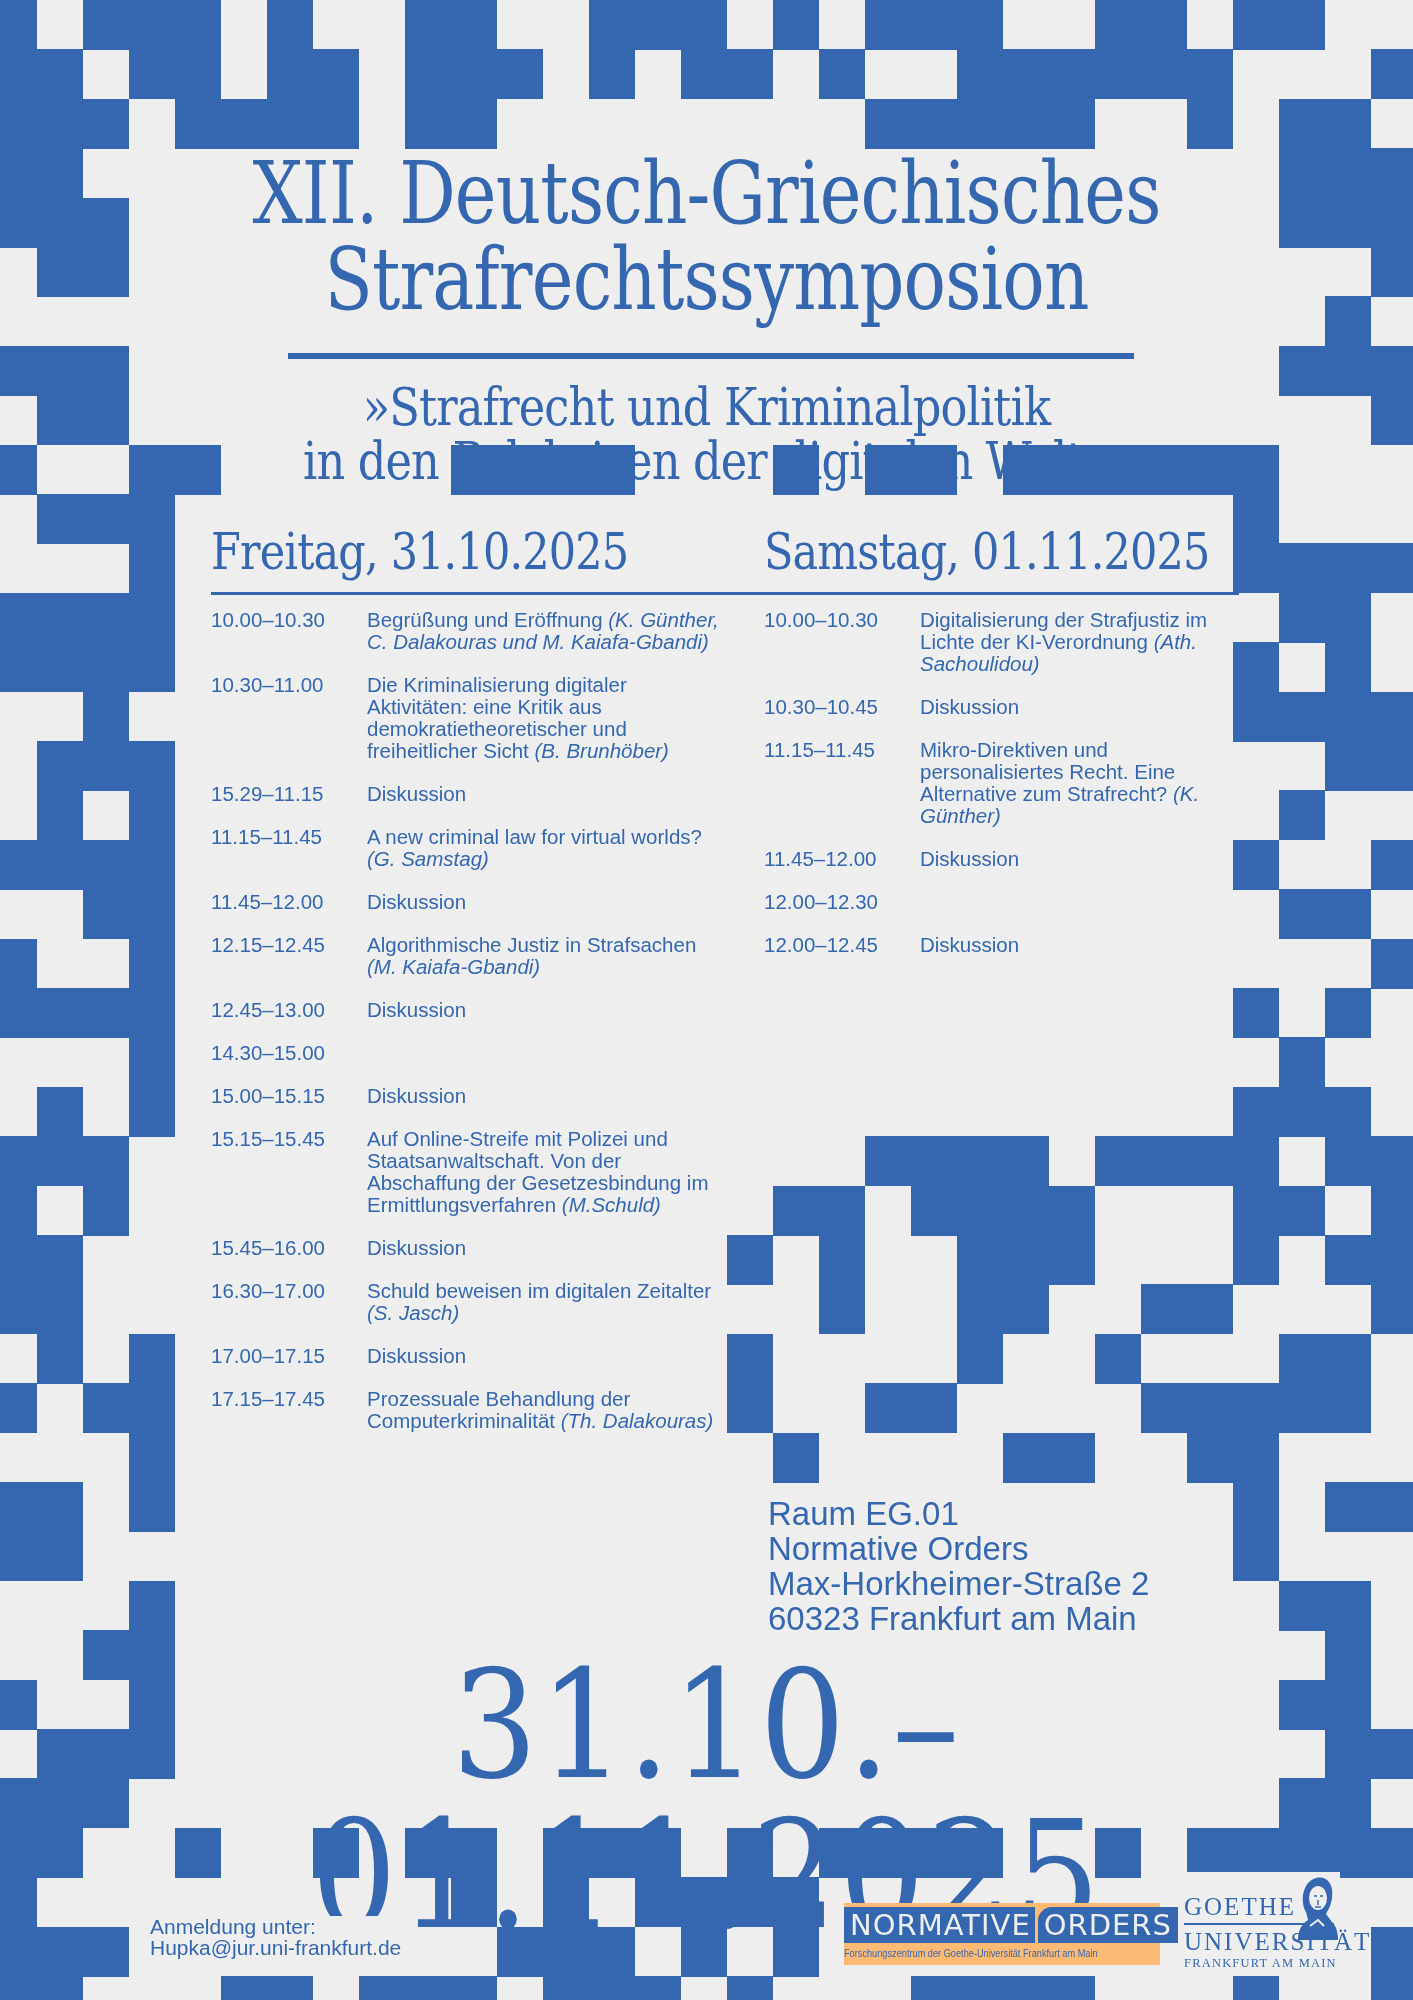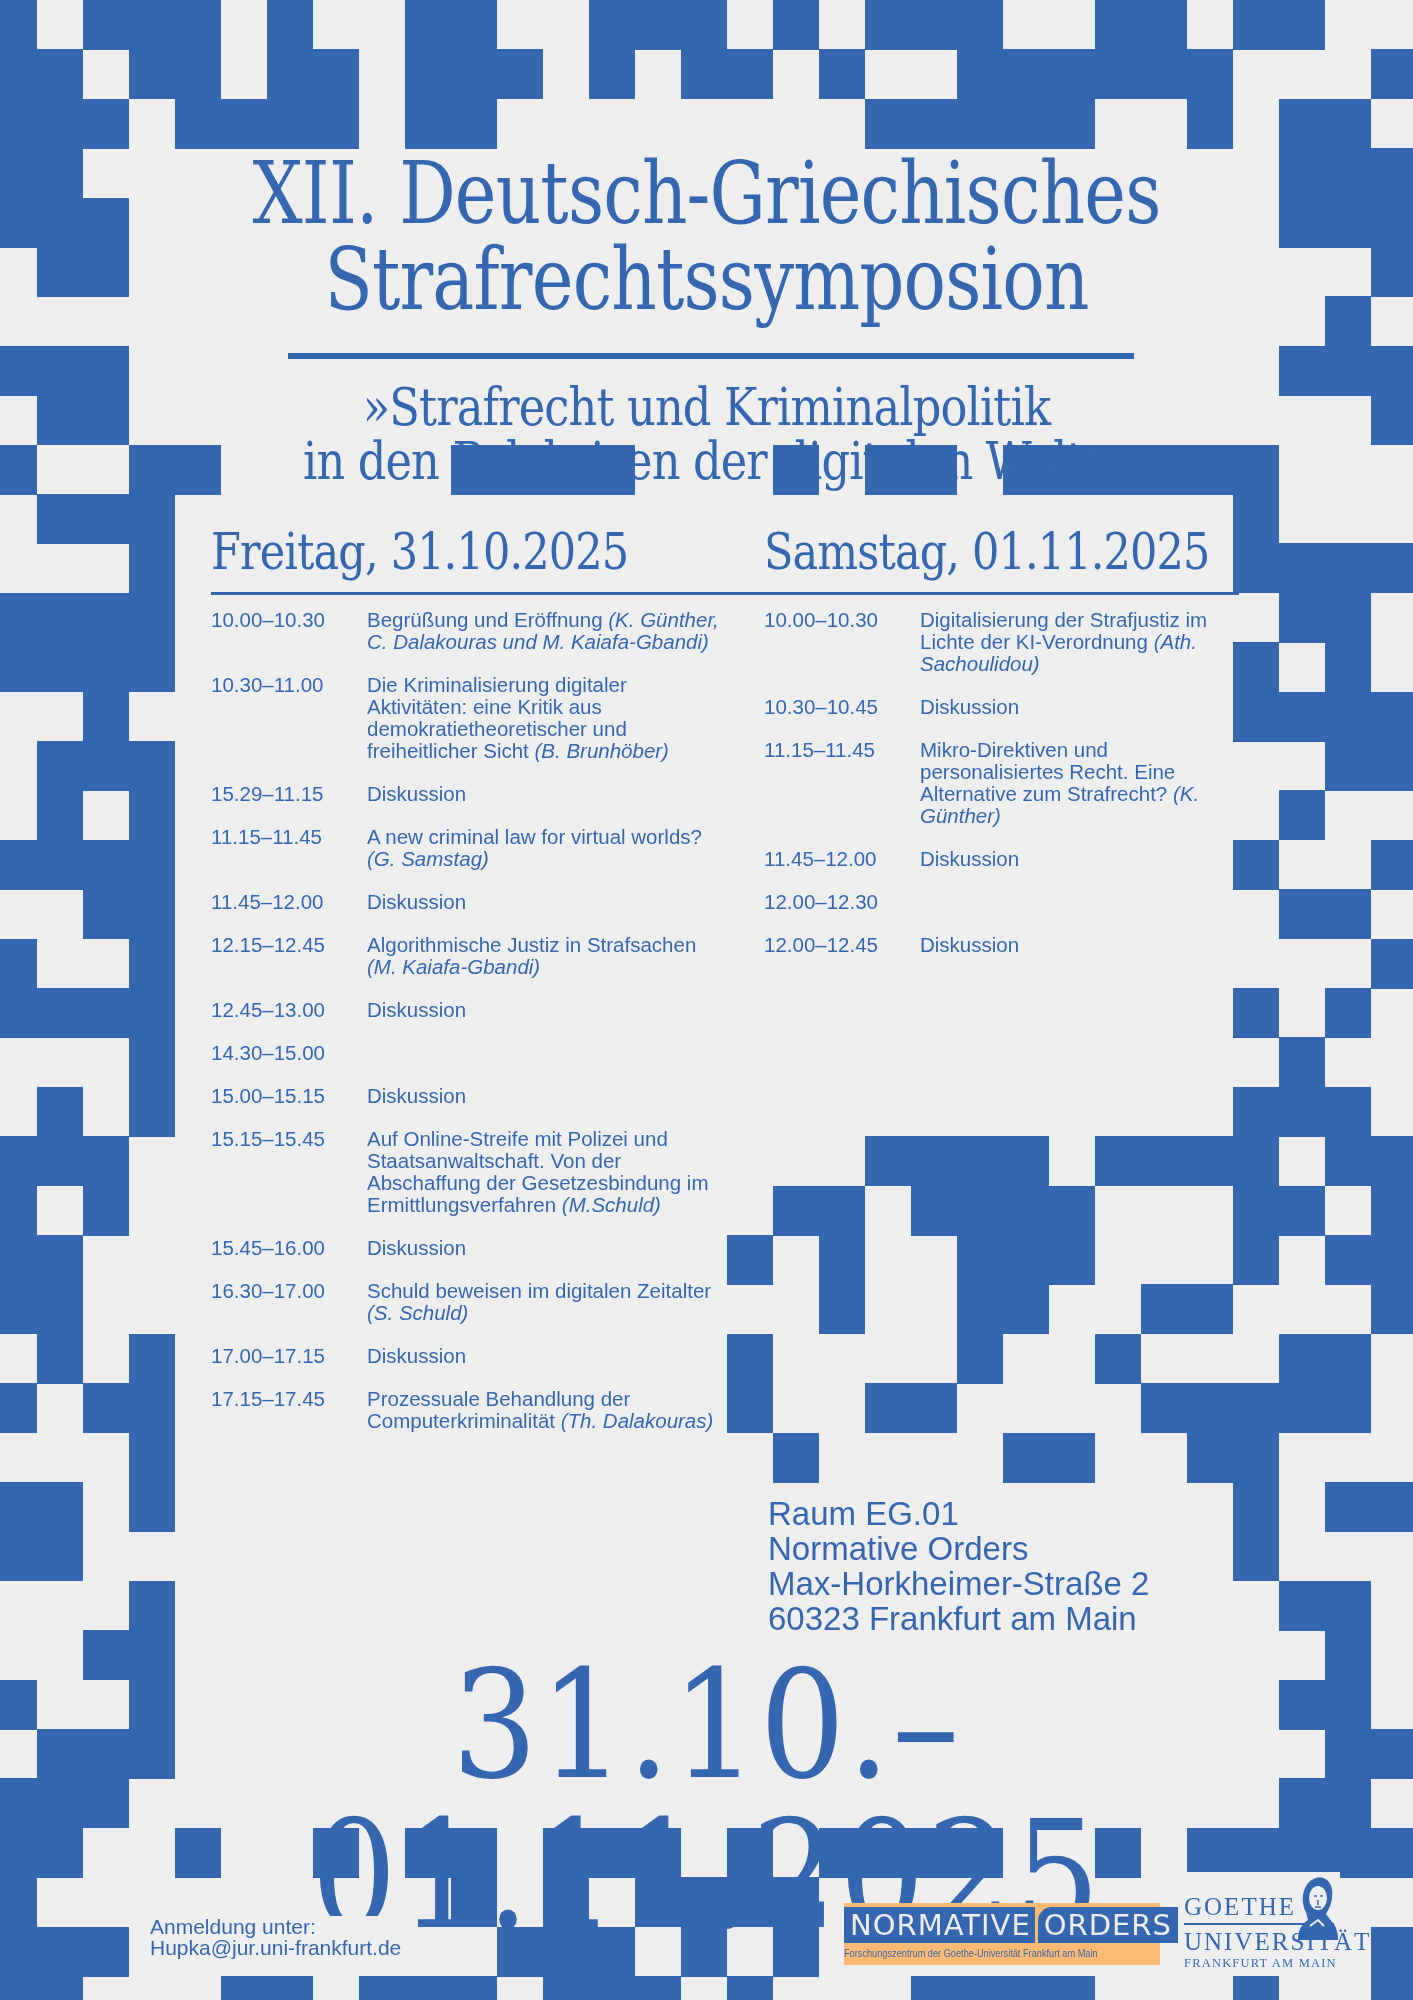--- a/index.html
+++ b/index.html
@@ -399,21 +399,21 @@
     <div class="row">
       <div class="time">15.15–15.45</div>
       <div class="talk"><span>Auf Online-Streife mit Polizei und Staatsanwaltschaft. Von der Abschaffung der Gesetzesbindung im Ermittlungsverfahren</span> <span class="speaker">(M.Schuld)</span></div>
     </div>
     <div class="row">
       <div class="time">15.45–16.00</div>
       <div class="talk"><span>Diskussion</span></div>
     </div>
     <div class="row">
       <div class="time">16.30–17.00</div>
-      <div class="talk"><span>Schuld beweisen im digitalen Zeitalter</span> <span class="speaker">(S. Schuld)</span></div>
+      <div class="talk"><span>Schuld beweisen im digitalen Zeitalter</span> <span class="speaker">(S. Jasch)</span></div>
     </div>
     <div class="row">
       <div class="time">17.00–17.15</div>
       <div class="talk"><span>Diskussion</span></div>
     </div>
     <div class="row">
       <div class="time">17.15–17.45</div>
       <div class="talk"><span>Prozessuale Behandlung der Computerkriminalität</span> <span class="speaker">(Th. Dalakouras)</span></div>
     </div>
   </div>

